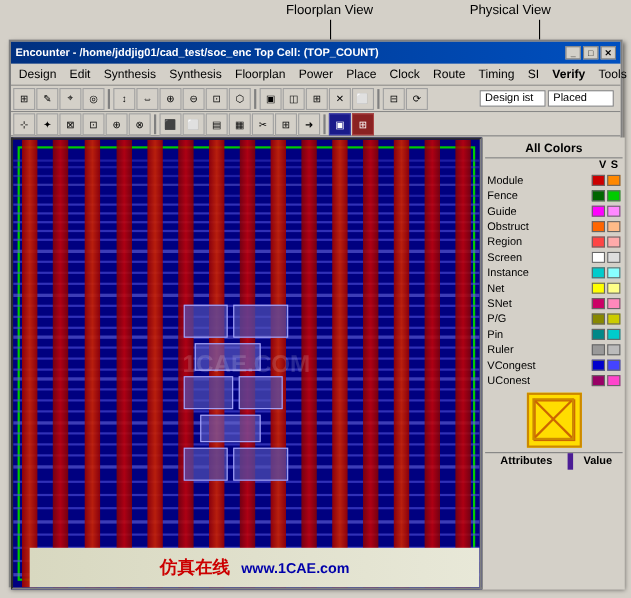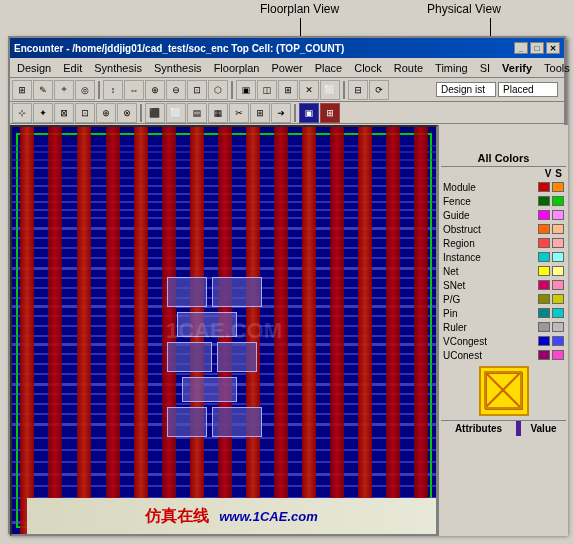--- a/index.html
+++ b/index.html
@@ -233,21 +233,20 @@
       padding: 2px;
     }
 
     .panel-title {
       text-align: center;
       font-size: 11px;
       font-weight: bold;
       padding: 2px 0;
       background: #d4d0c8;
       border-bottom: 1px solid #808080;
-      margin-top: 23px;
     }
 
     .color-header {
       display: flex;
       justify-content: flex-end;
       padding: 1px 4px;
       font-size: 10px;
       font-weight: bold;
       gap: 4px;
     }
@@ -487,21 +486,21 @@
       <div class="component-block" style="top:215px;left:205px;width:40px;height:30px;background:rgba(80,80,180,0.7);"></div>
       <div class="component-block" style="top:250px;left:170px;width:55px;height:25px;background:rgba(100,100,200,0.6);"></div>
       <div class="component-block" style="top:280px;left:155px;width:40px;height:30px;background:rgba(80,80,180,0.7);"></div>
       <div class="component-block" style="top:280px;left:200px;width:50px;height:30px;background:rgba(80,80,180,0.7);"></div>
 
       <div class="watermark">1CAE.COM</div>
 
       <div style="position:absolute;bottom:0;left:15px;right:0;height:36px;background:linear-gradient(to right,#d8d8c0,#e8e8d8);">
         <div style="display:flex;align-items:center;justify-content:center;height:100%;gap:10px;">
           <span style="color:#cc0000;font-size:16px;font-weight:bold;">仿真在线</span>
-          <span style="color:#0000aa;font-size:13px;font-weight:bold;font-style:italic;">www.1CAE.com</span>
+          <span style="color:#0000aa;font-size:13px;font-weight:bold;">www.1CAE.com</span>
         </div>
       </div>
     </div>
 
     <div class="right-panel">
       <div class="panel-title">All Colors</div>
 
       <div class="color-header">
         <span>V</span>
         <span>S</span>
@@ -524,20 +523,25 @@
       </div>
       <div class="color-row">
         <span class="color-label">Obstruct</span>
         <div class="color-box" style="background:#ff6600;"></div>
         <div class="color-box2" style="background:#ffbb88;"></div>
       </div>
       <div class="color-row">
         <span class="color-label">Region</span>
         <div class="color-box" style="background:#ff4444;"></div>
         <div class="color-box2" style="background:#ffaaaa;"></div>
+      </div>
+      <div class="color-row">
+        <span class="color-label">Screen</span>
+        <div class="color-box" style="background:#ffffff;"></div>
+        <div class="color-box2" style="background:#dddddd;"></div>
       </div>
       <div class="color-row">
         <span class="color-label">Instance</span>
         <div class="color-box" style="background:#00cccc;"></div>
         <div class="color-box2" style="background:#88ffff;"></div>
       </div>
       <div class="color-row">
         <span class="color-label">Net</span>
         <div class="color-box" style="background:#ffff00;"></div>
         <div class="color-box2" style="background:#ffff88;"></div>

